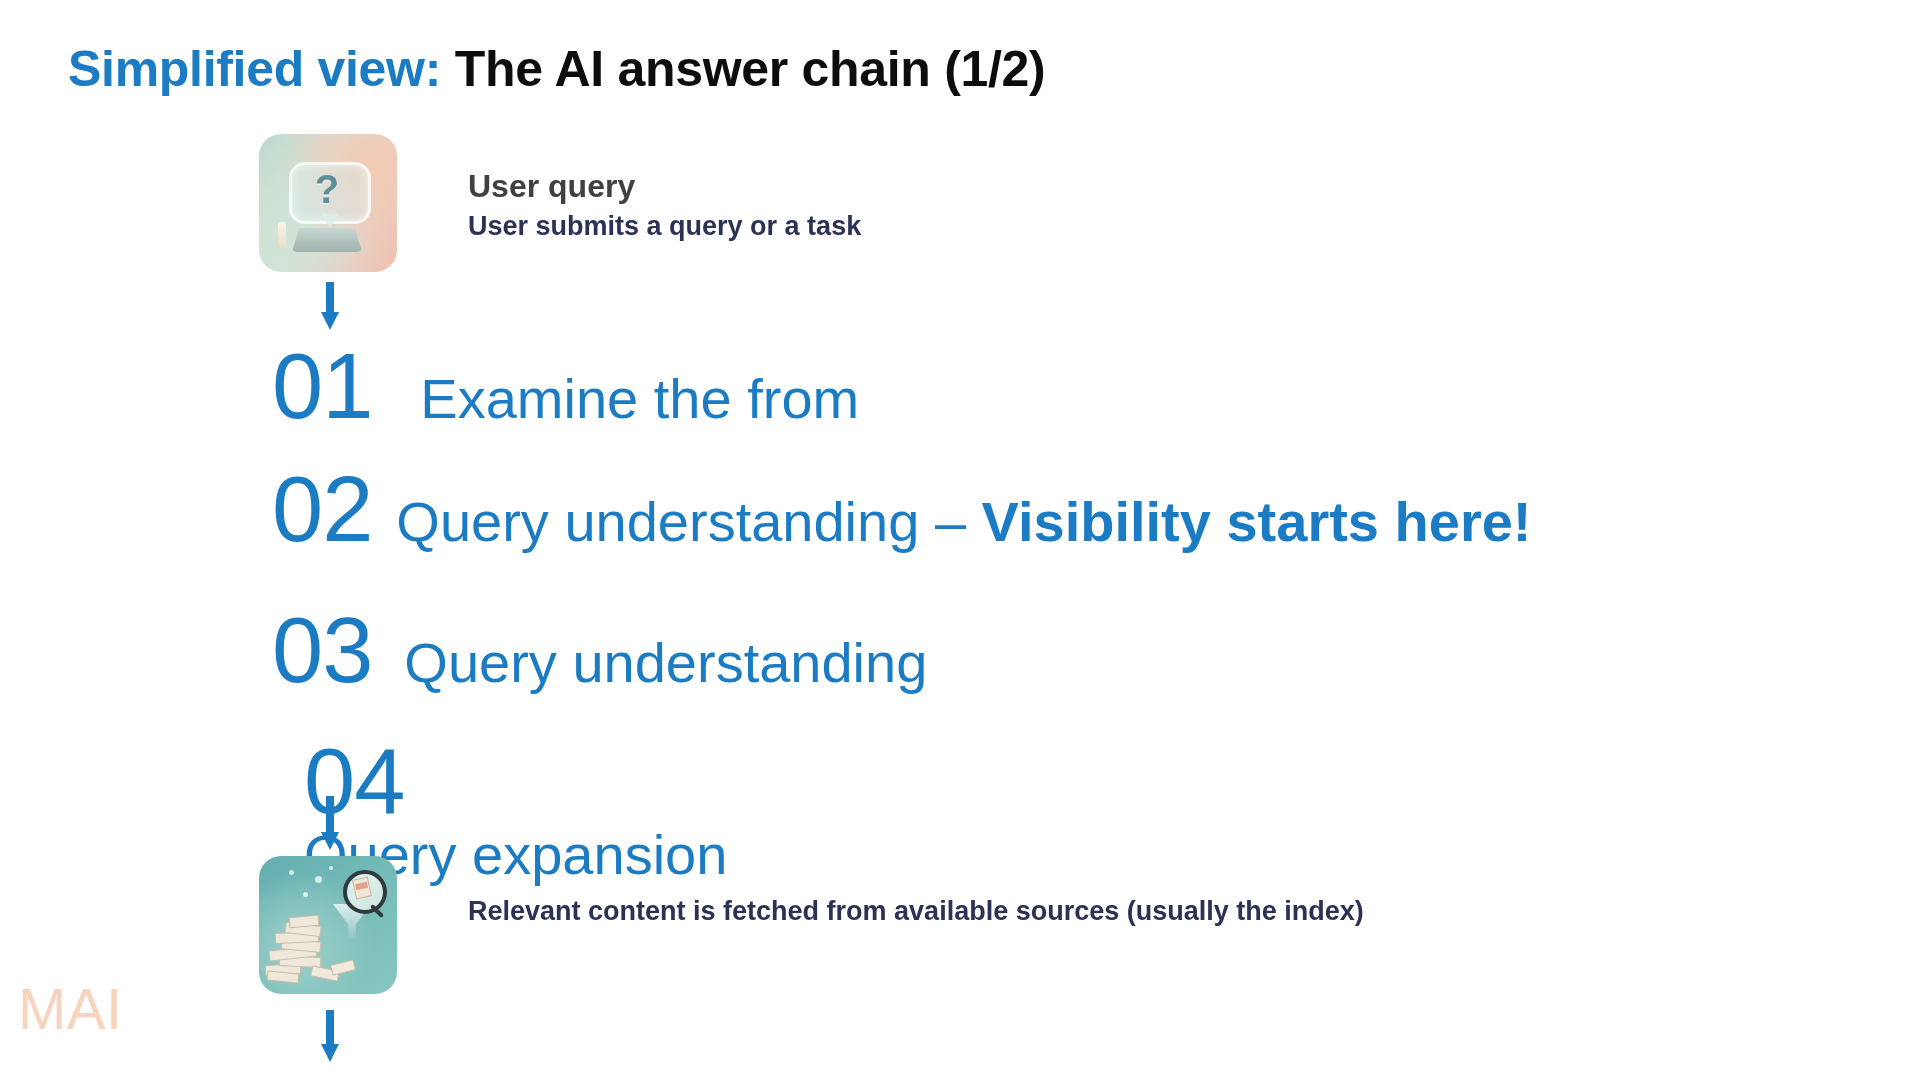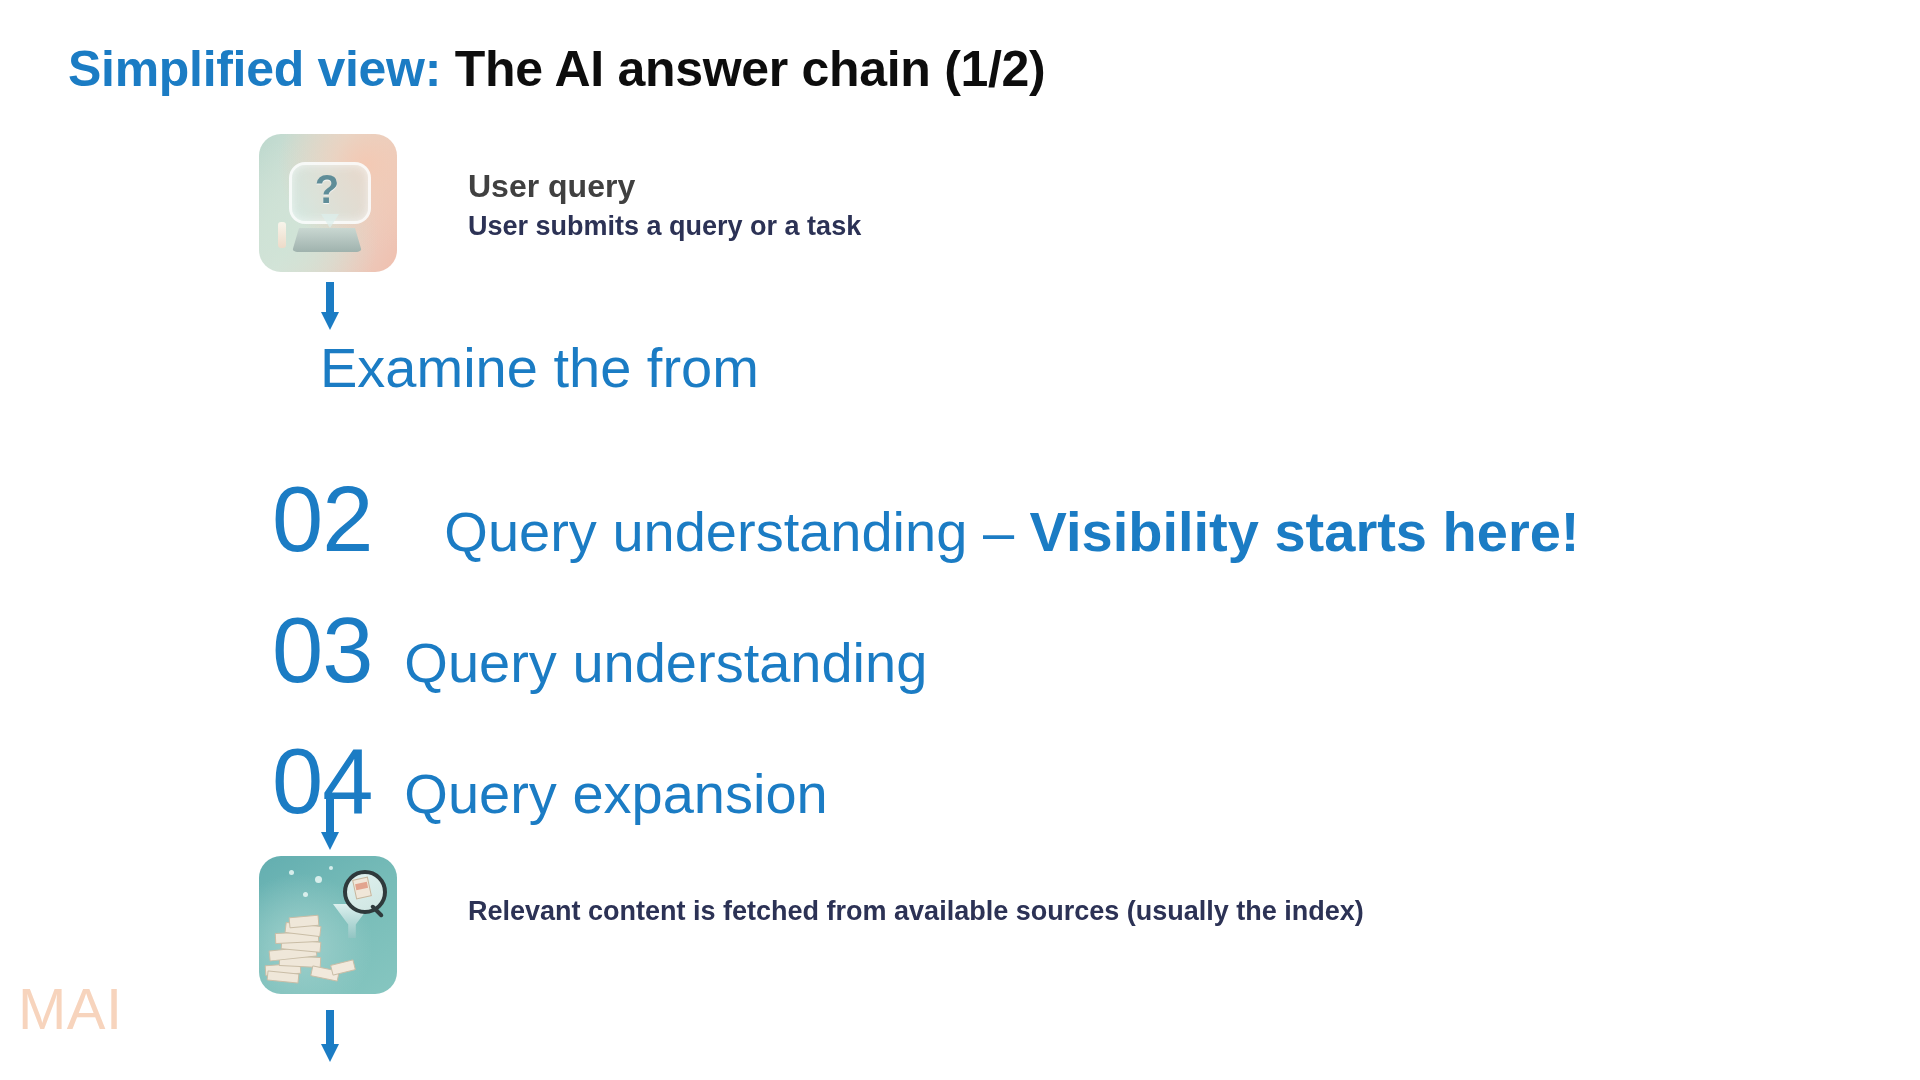--- a/index.html
+++ b/index.html
@@ -249,40 +249,41 @@
   <div class="caption-title">User query</div>
   <div class="caption-sub">User submits a query or a task</div>
 </div>
 
 <div class="arrow" style="left:321px; top:282px; height:48px;">
   <div class="shaft" style="height:30px;"></div>
   <div class="head" style="top:30px;"></div>
 </div>
 
 <div class="step" style="left:272px; top:340px;">
+  <span class="step-num">01</span>
   <span class="step-label" style="margin-left:48px;">
     <span>Examine the from</span>
   </span>
 </div>
 
-<div class="step" style="left:272px; top:473px;gap:48px;">
+<div class="step" style="left:272px; top:463px;">
   <span class="step-num">02</span>
   <span class="step-label" style="margin-left:24px;">
     <span>Query understanding – </span><span class="bold">Visibility starts here!</span>
   </span>
 </div>
 
 <div class="step" style="left:272px; top:604px;">
   <span class="step-num">03</span>
   <span class="step-label" style="margin-left:32px;">
     <span>Query understanding</span>
   </span>
 </div>
 
-<div class="step" style="left:272px; top:735px;">
+<div class="step" style="left:272px; top:735px;flex-direction:column;">
   <span class="step-num">04</span>
   <span class="step-label" style="margin-left:32px;">
     <span>Query expansion</span>
   </span>
 </div>
 
 <div class="arrow" style="left:321px; top:796px; height:56px;">
   <div class="shaft" style="height:36px;"></div>
   <div class="head" style="top:36px;"></div>
 </div>

